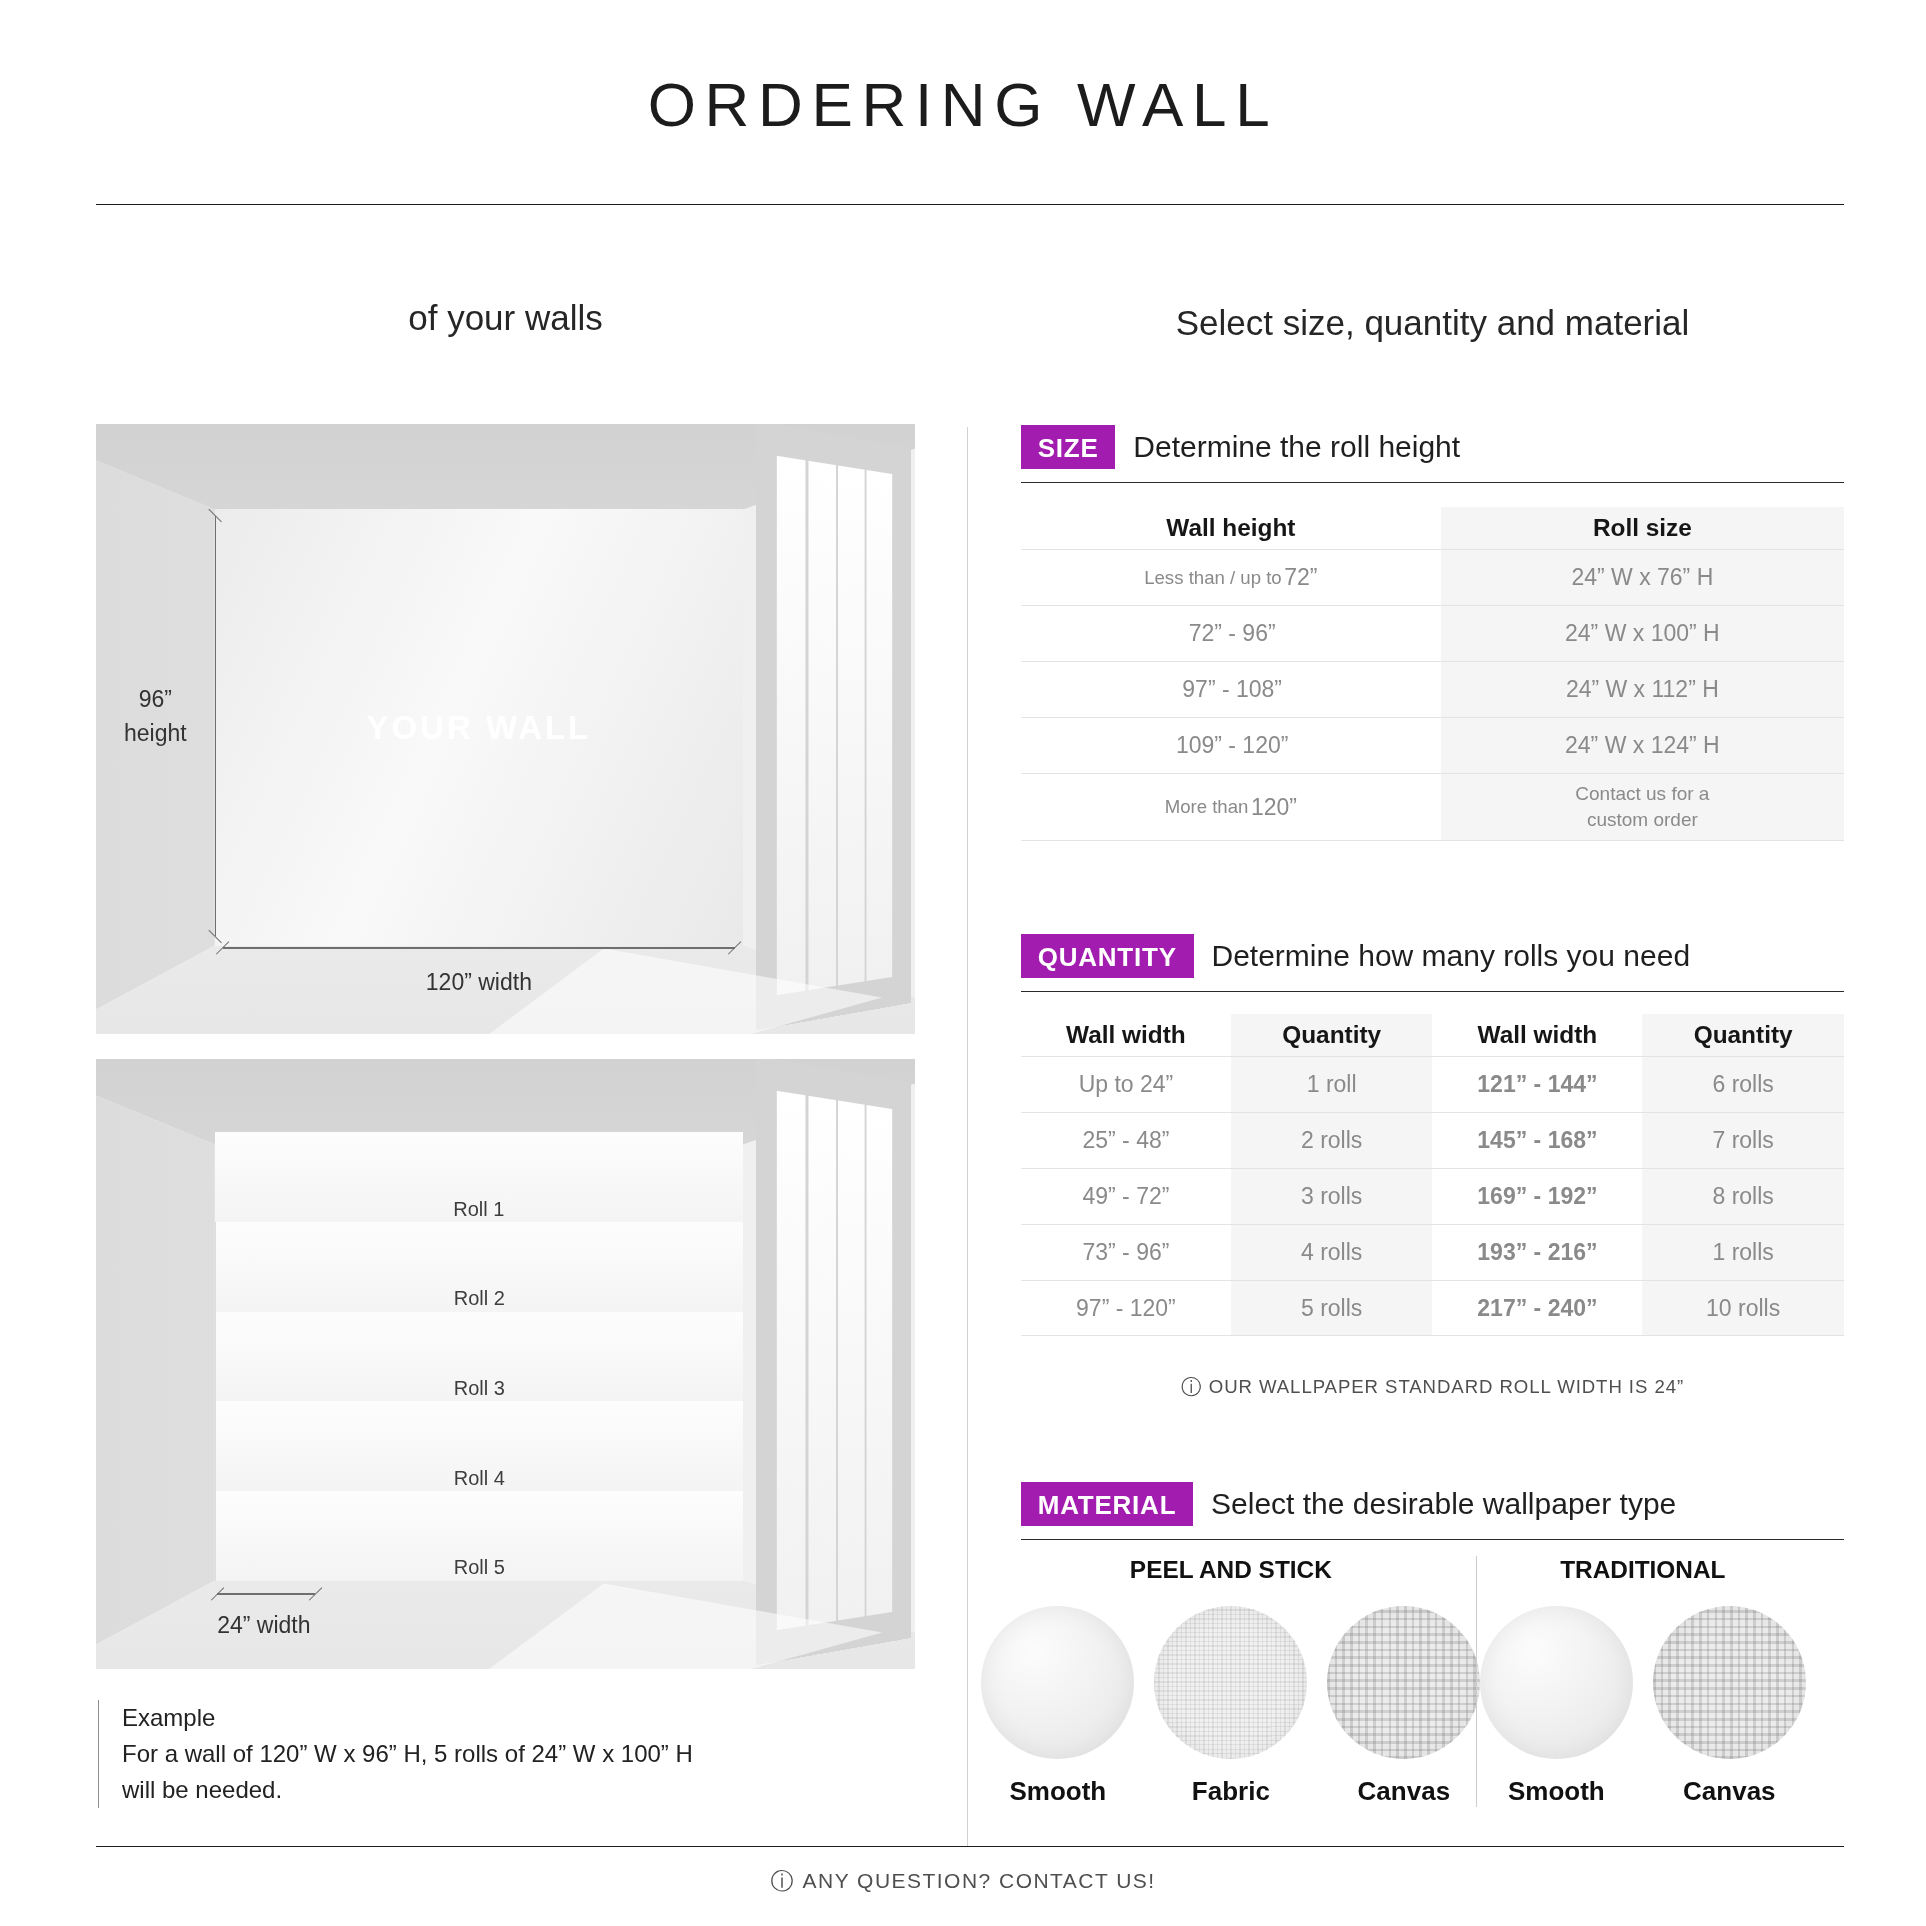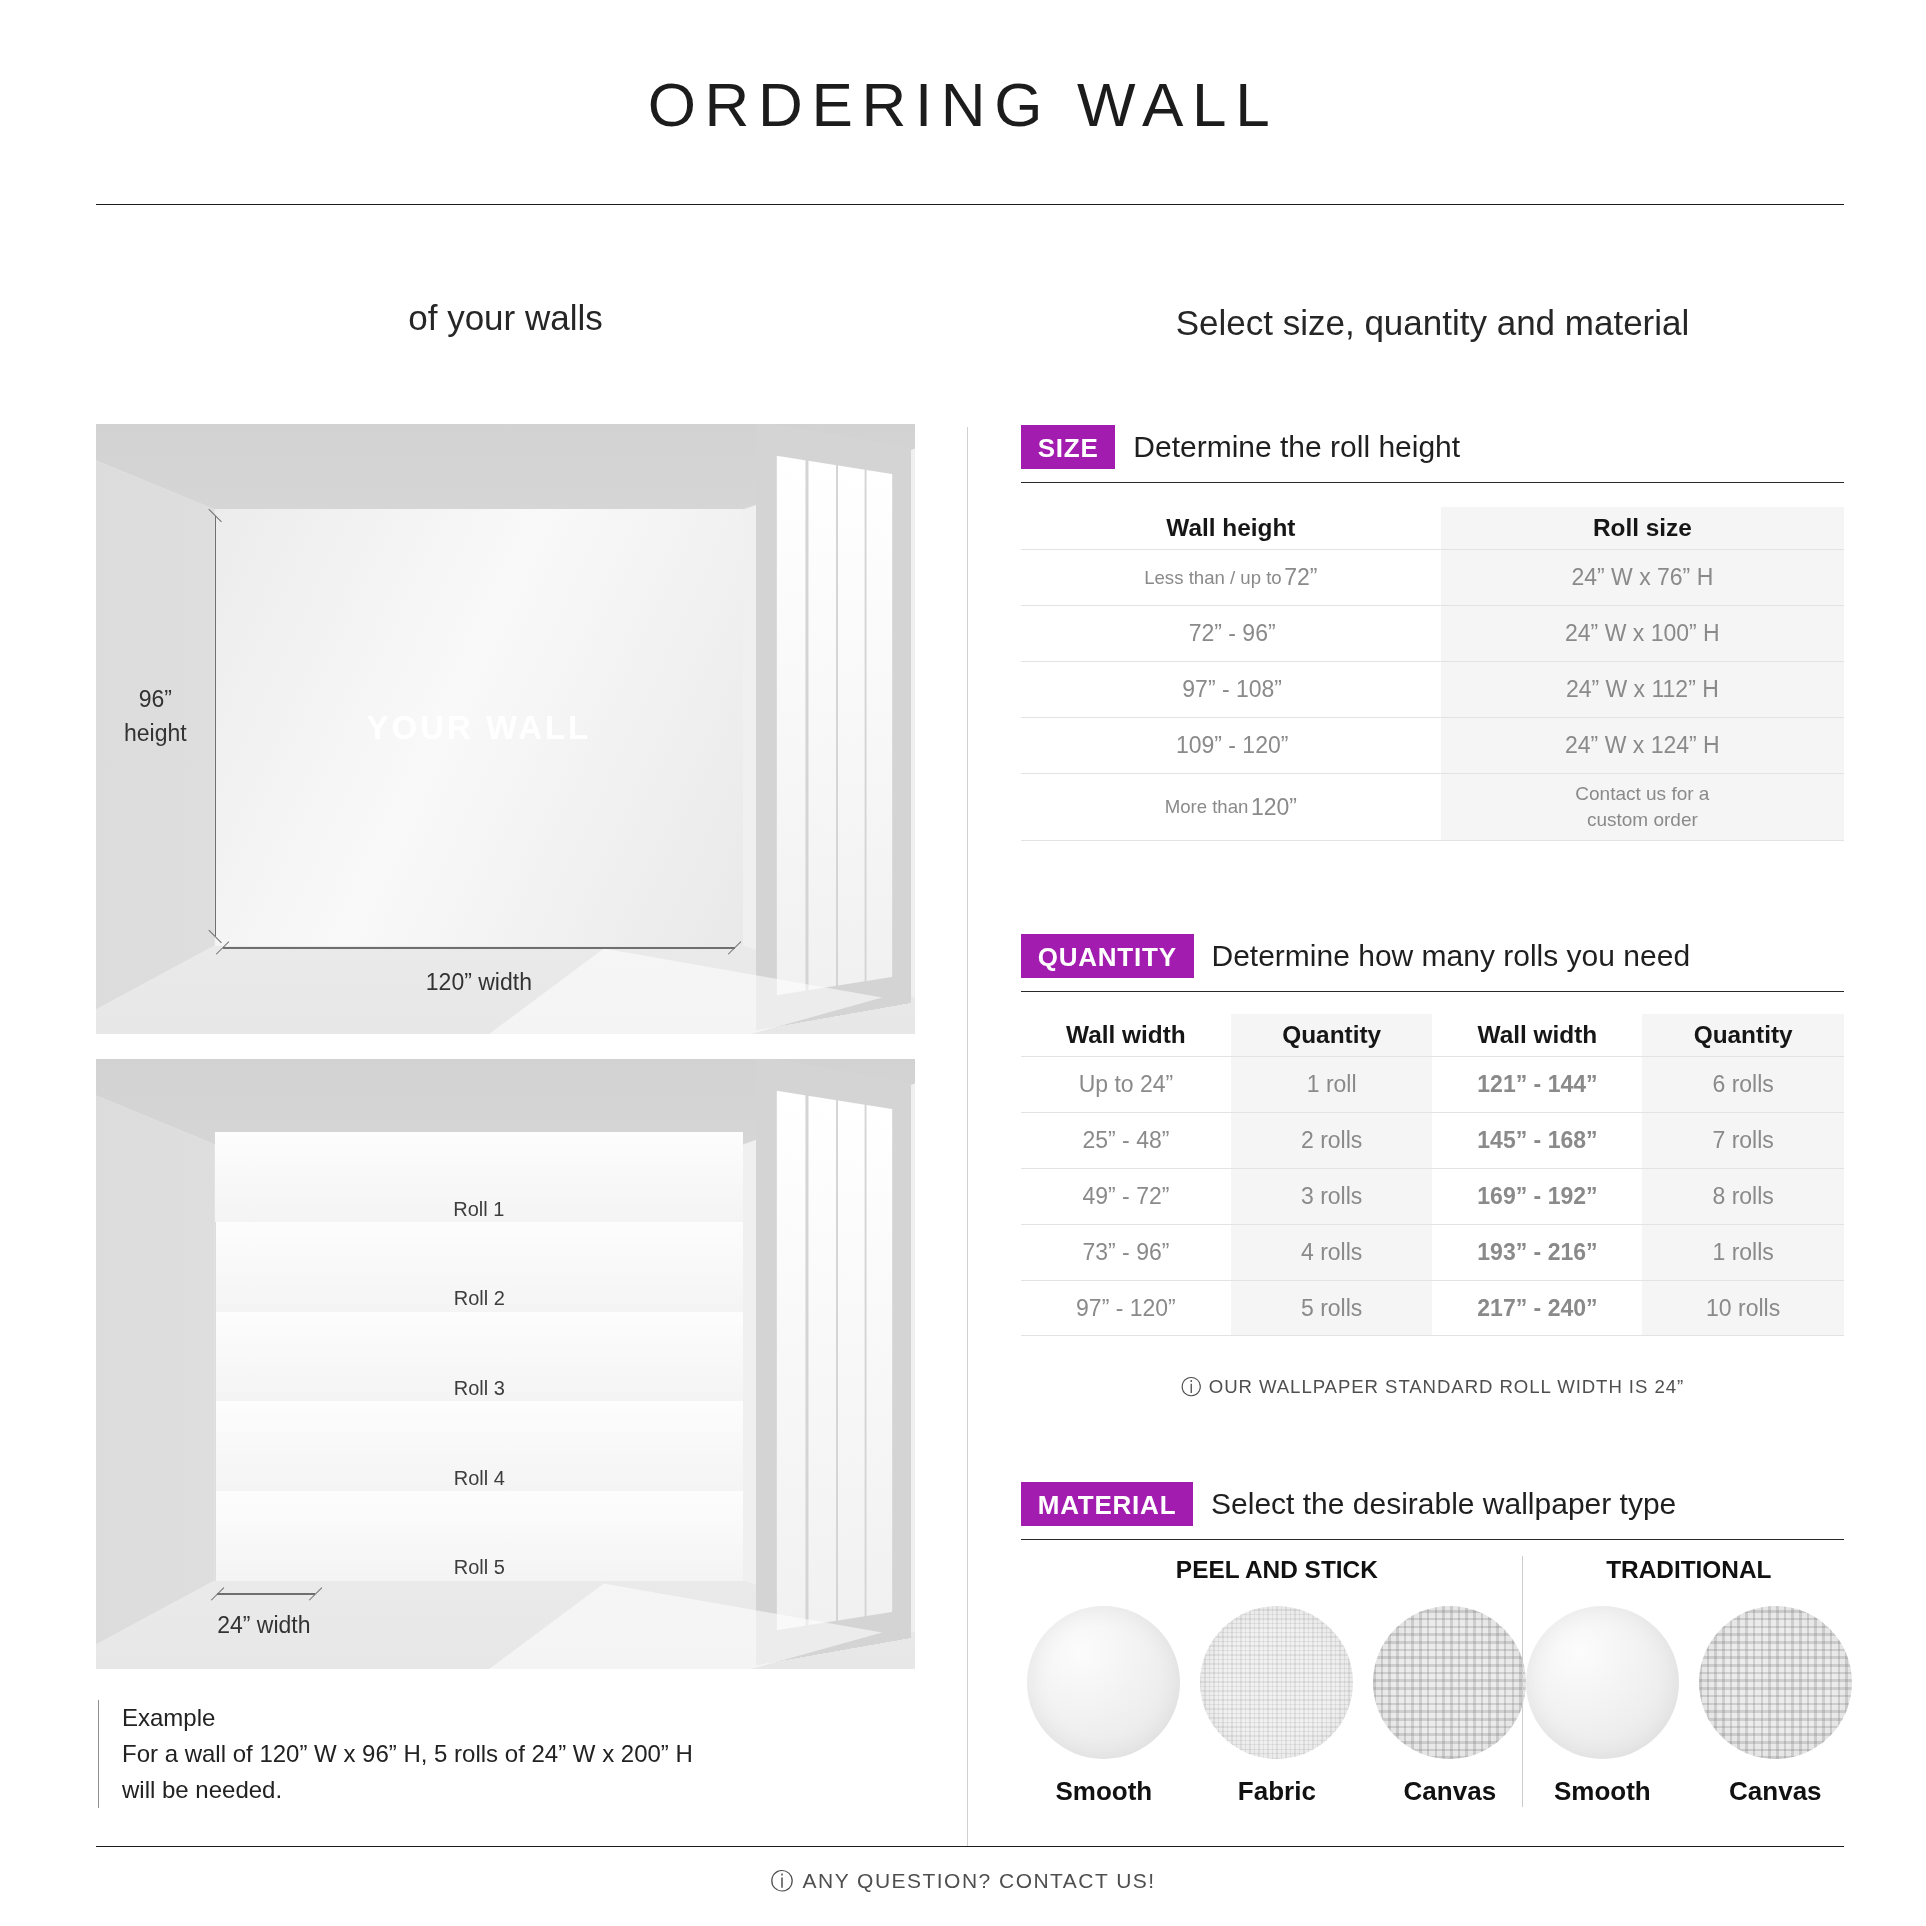--- a/index.html
+++ b/index.html
@@ -95,21 +95,21 @@
   .qc1 { width:25.5%; } .qc2 { width:24.5%; background:#f5f5f5; }
   .qc3 { width:25.5%;font-weight:bold; } .qc4 { width:24.5%; background:#f5f5f5; }
   .qty-head { height:42px; }
   .qty-head .qty-c { color:#161616; font-weight:bold; font-size:24.4px; }
   .qty-data { height:56px; }
 
   .roll-note { position:absolute; left:1021px; top:1373px; width:823px; text-align:center;
     font-size:18.6px; letter-spacing:0.05em; color:#4f4f4f; }
   .roll-note .info-glyph { font-size:20.5px; margin-right:6.4px; vertical-align:-1.3px; }
 
-  .material-groups { position:absolute; left:1032px; top:1556px; width:823px; display:flex; }
+  .material-groups { position:absolute; left:986px; top:1556px; width:823px; display:flex; }
   .mat-group { display:flex; flex-direction:column; align-items:center; }
   .mg-1 { width:59.5%; }
   .mg-2 { width:40.5%; border-left:1.3px solid #cccccc; }
   .mat-name { font-size:24.4px; font-weight:bold; color:#111111; margin-bottom:22px; }
   .swatch-row { display:flex; gap:20px; }
   .swatch { display:flex; flex-direction:column; align-items:center; }
   .circle { width:153px; height:153px; border-radius:50%;
     box-shadow:inset 0 0 26px rgba(0,0,0,0.06); }
   .tex-smooth { background:radial-gradient(circle at 35% 30%, #fcfcfc 0%, #efefef 55%, #e4e4e4 100%); }
   .tex-fabric { background-color:#f1f1f1;
@@ -188,21 +188,21 @@
       <div class="panel">
         <div class="roll-label">Roll 5</div>
       </div>
     </div>
     <div class="measure-h mh-room2"></div>
     <div class="width-label-2">24” width</div>
   </div>
 
   <div class="example">
     <div>Example</div>
-    <div>For a wall of 120” W x 96” H, 5 rolls of 24” W x 200” H</div>
+    <div>For a wall of 120” W x 96” H, 5 rolls of 24” W x 100” H</div>
     <div>will be needed.</div>
   </div>
 
   <div class="section-head" style="top:425px;">
     <span class="badge">SIZE</span>
     <span class="section-title">Determine the roll height</span>
   </div>
 
   <div class="sz-table">
     <div class="sz-row sz-head">

